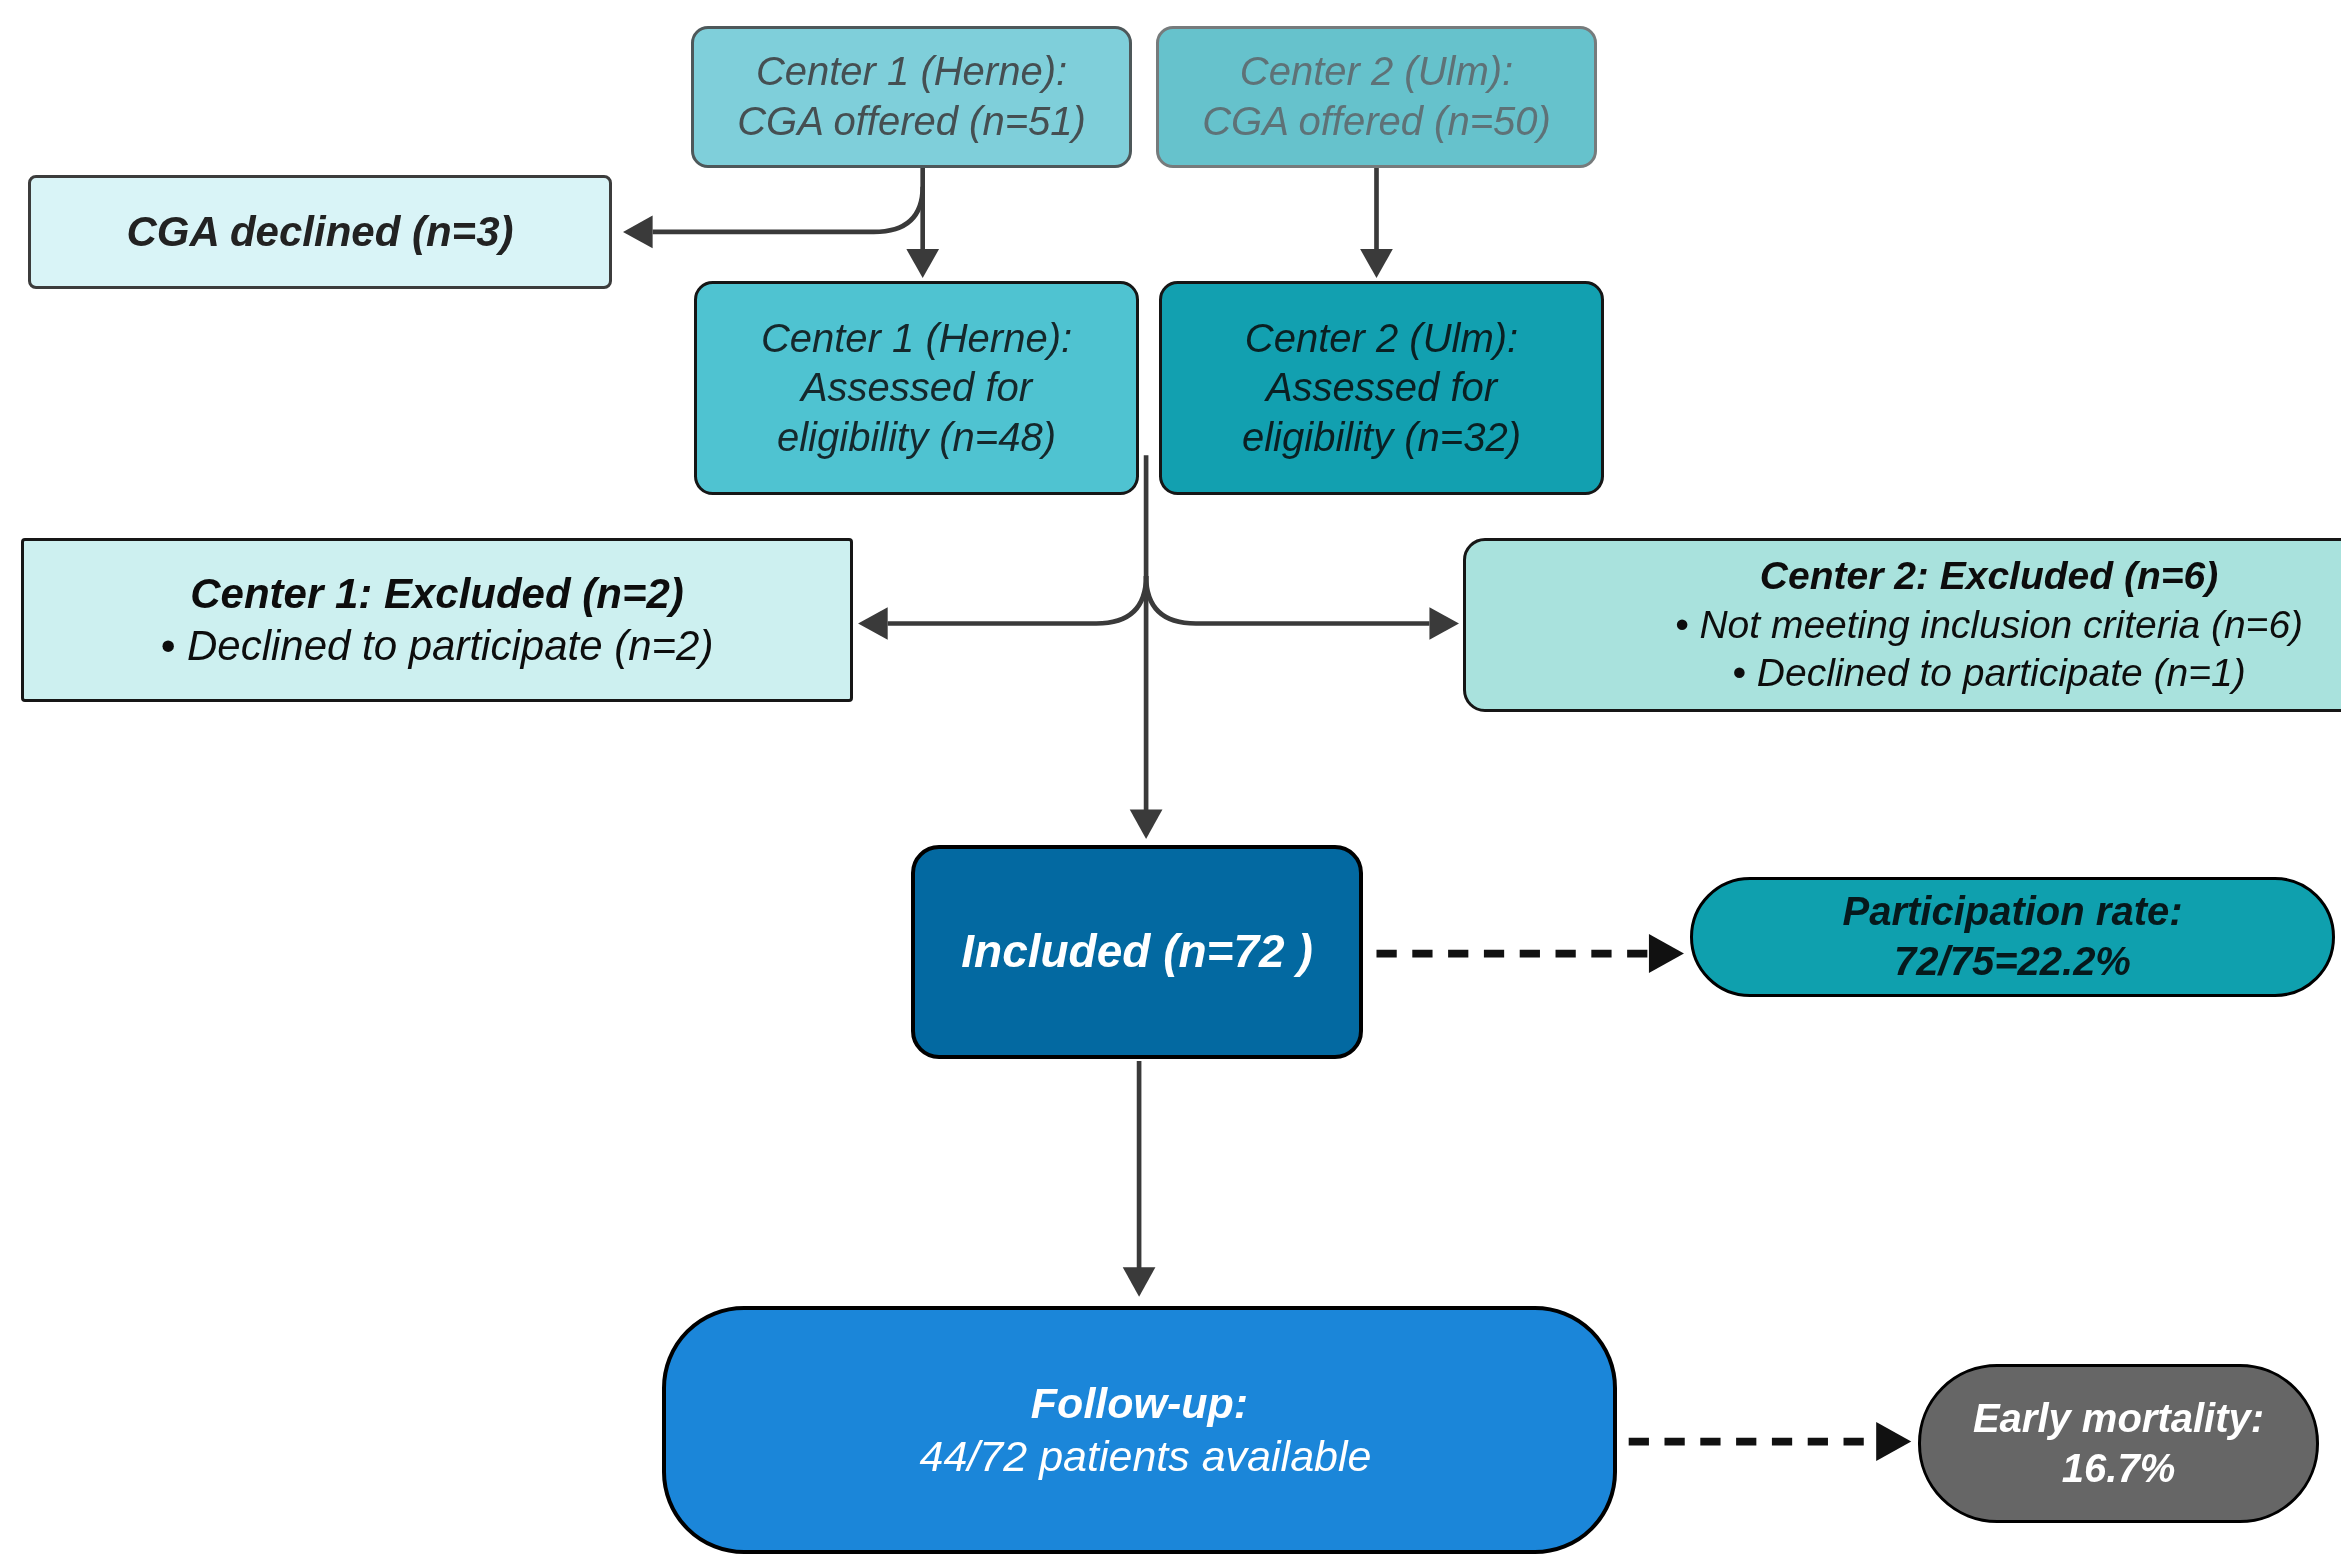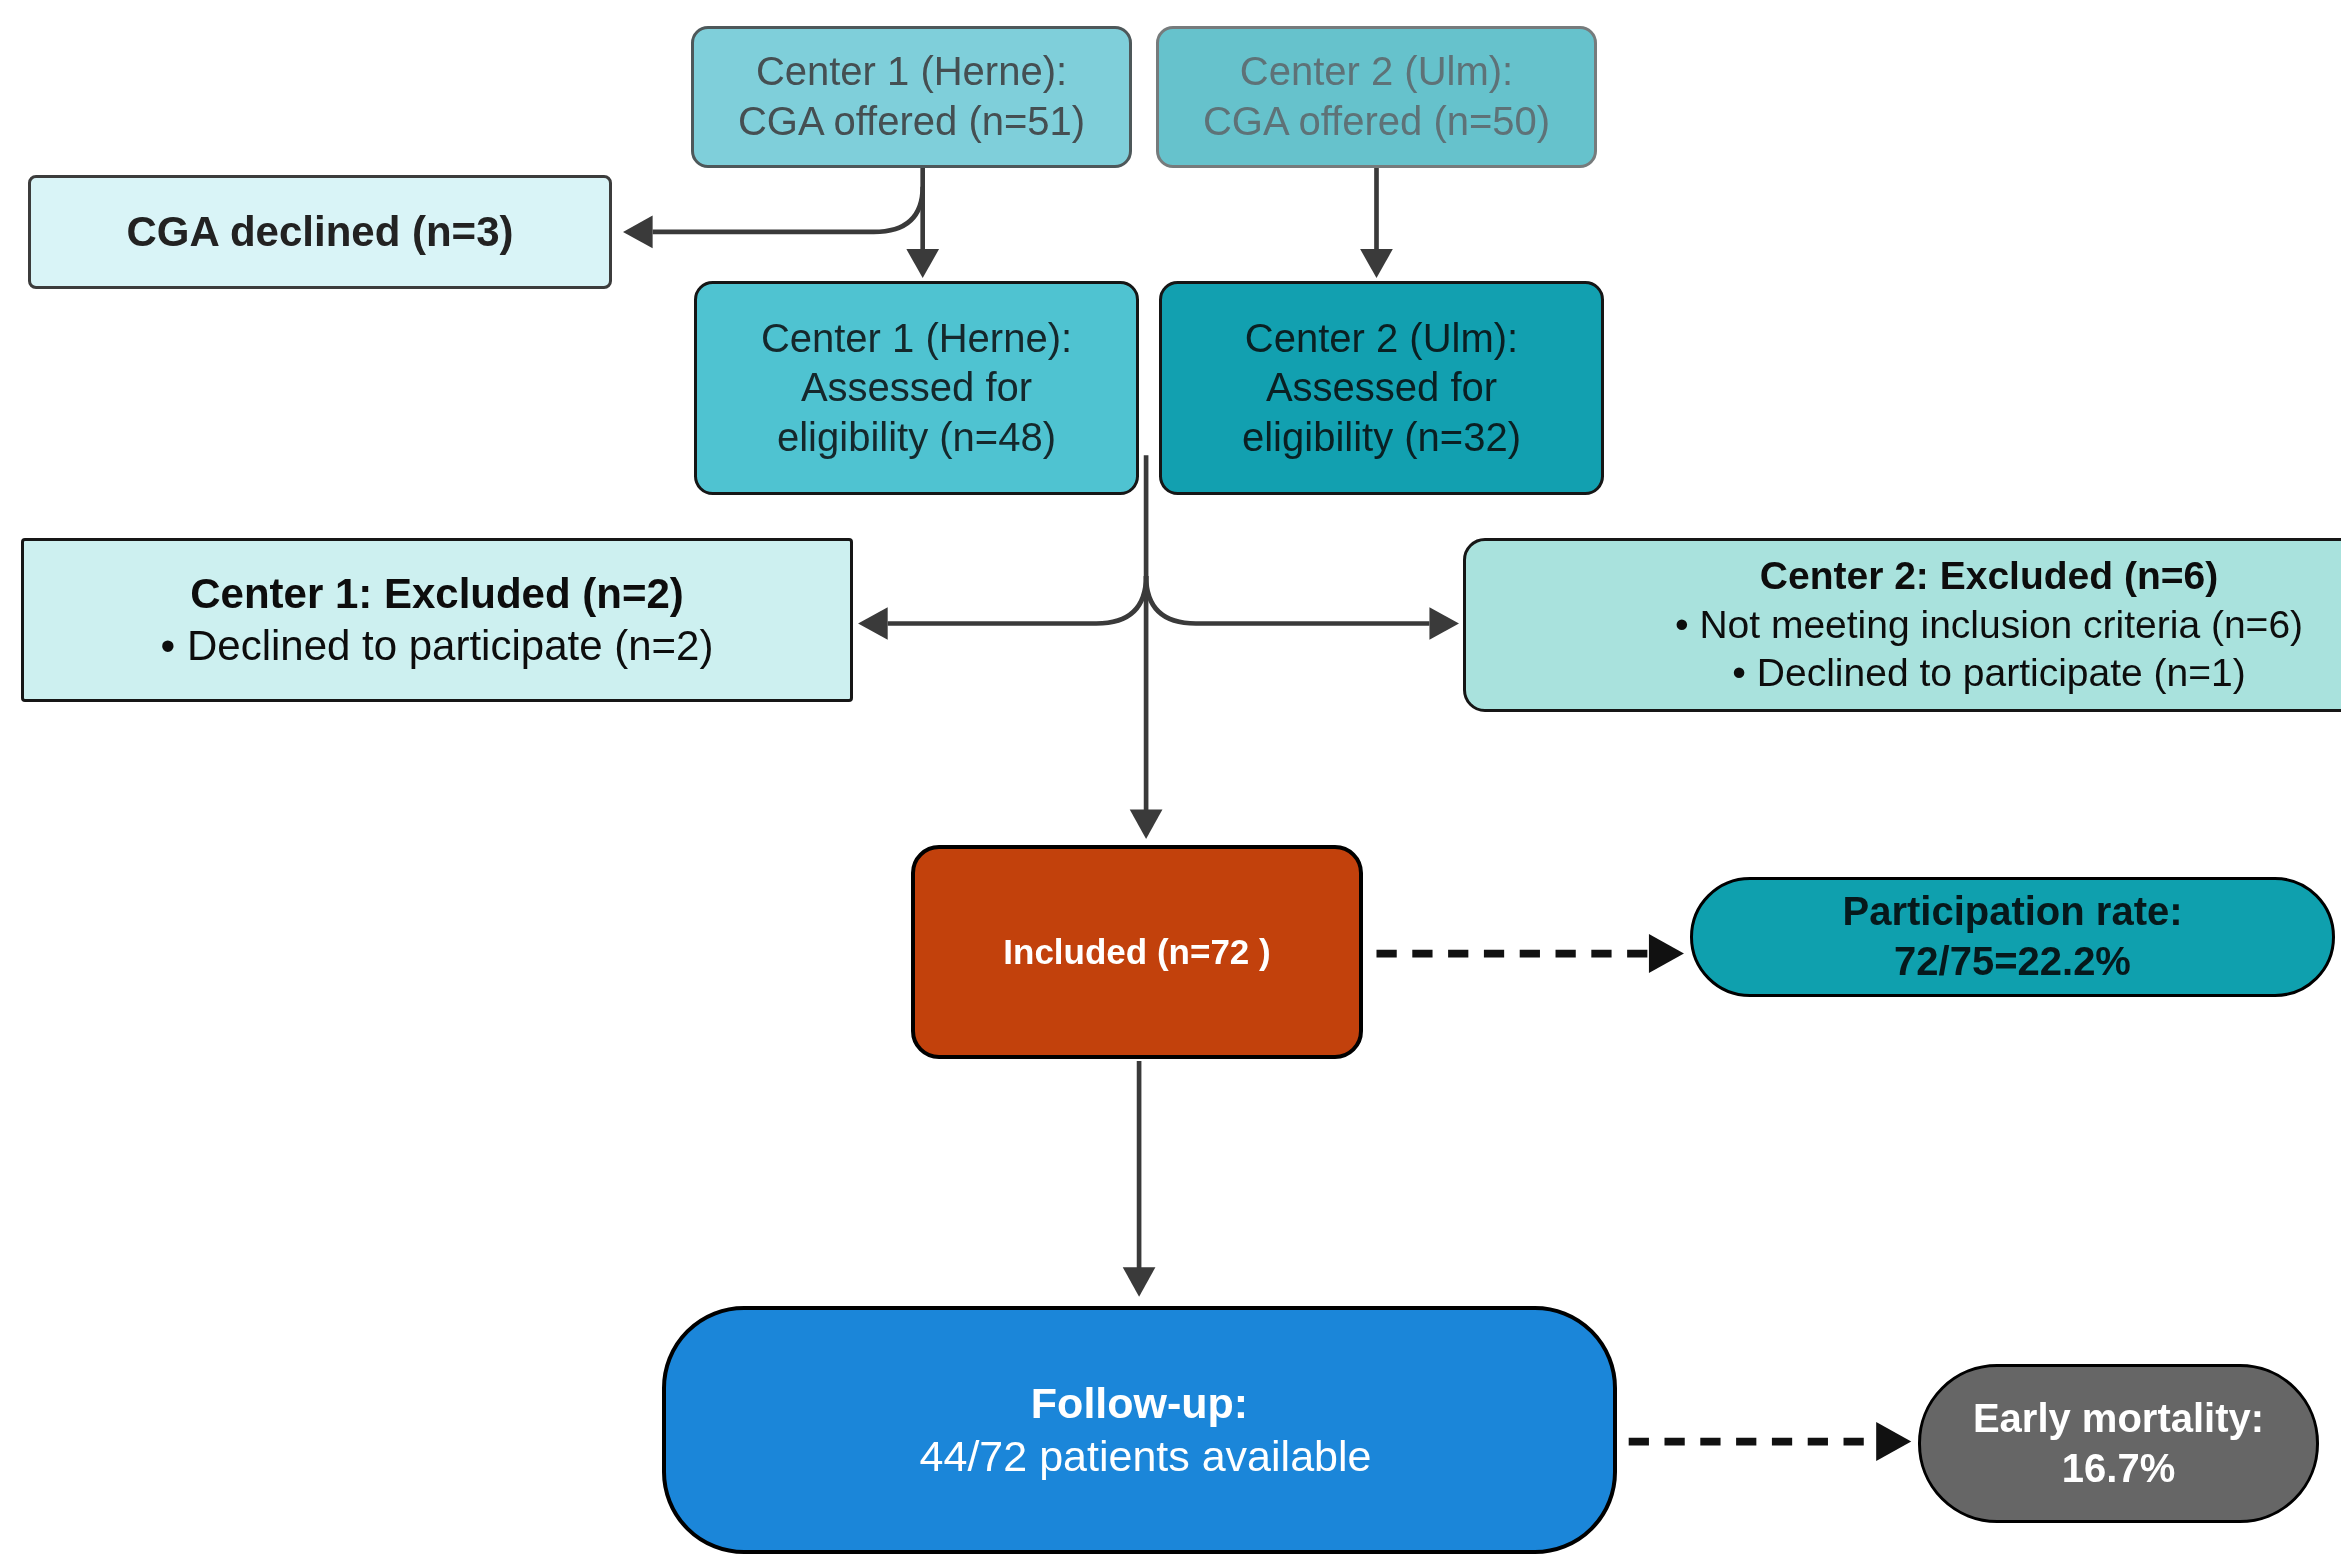--- a/index.html
+++ b/index.html
@@ -22,20 +22,21 @@
   .box {
     position: absolute;
     box-sizing: border-box;
     display: flex;
     flex-direction: column;
     align-items: center;
     justify-content: center;
     text-align: left;
     z-index: 2;
     line-height: 1.24;
+    font-style: italic;
   }
   .box span { display: block; }
 
   
   .cga1 {
     left: 691px; top: 26px; width: 441px; height: 142px;
     background: #7fcfda; border: 3.1px solid #4e585a; border-radius: 17px;
     color: #454f52; font-size: 40px;
   }
   .cga2 {
@@ -64,22 +65,22 @@
     color: #0d0d0d; font-size: 42px;
   }
   .excluded2 {
     left: 1463px; top: 538px; width: 1052px; height: 174px;
     background: #a9e2dd; border: 3.9px solid #161616; border-radius: 22px;
     color: #0d0d0d; font-size: 39px;
   }
   .excluded1 .title, .excluded2 .title { font-weight: bold; }
   .included {
     left: 911px; top: 845px; width: 452px; height: 214px;
-    background: #c2410c; border: 4.7px solid #000000; border-radius: 28px;
-    color: #ffffff; font-size: 35px; font-weight: bold;
+    background: #0369a1; border: 4.7px solid #000000; border-radius: 28px;
+    color: #ffffff; font-size: 46px; font-weight: bold;
   }
   .participation {
     left: 1690px; top: 877px; width: 645px; height: 120px;
     background: #0fa0ae; border: 3.9px solid #000000; border-radius: 80px;
     color: #06191c; font-size: 40px; font-weight: bold;
   }
   .followup {
     left: 662px; top: 1306px; width: 955px; height: 248px;
     background: #1b86d9; border: 4.7px solid #000000; border-radius: 82px;
     color: #ffffff; font-size: 43px;

